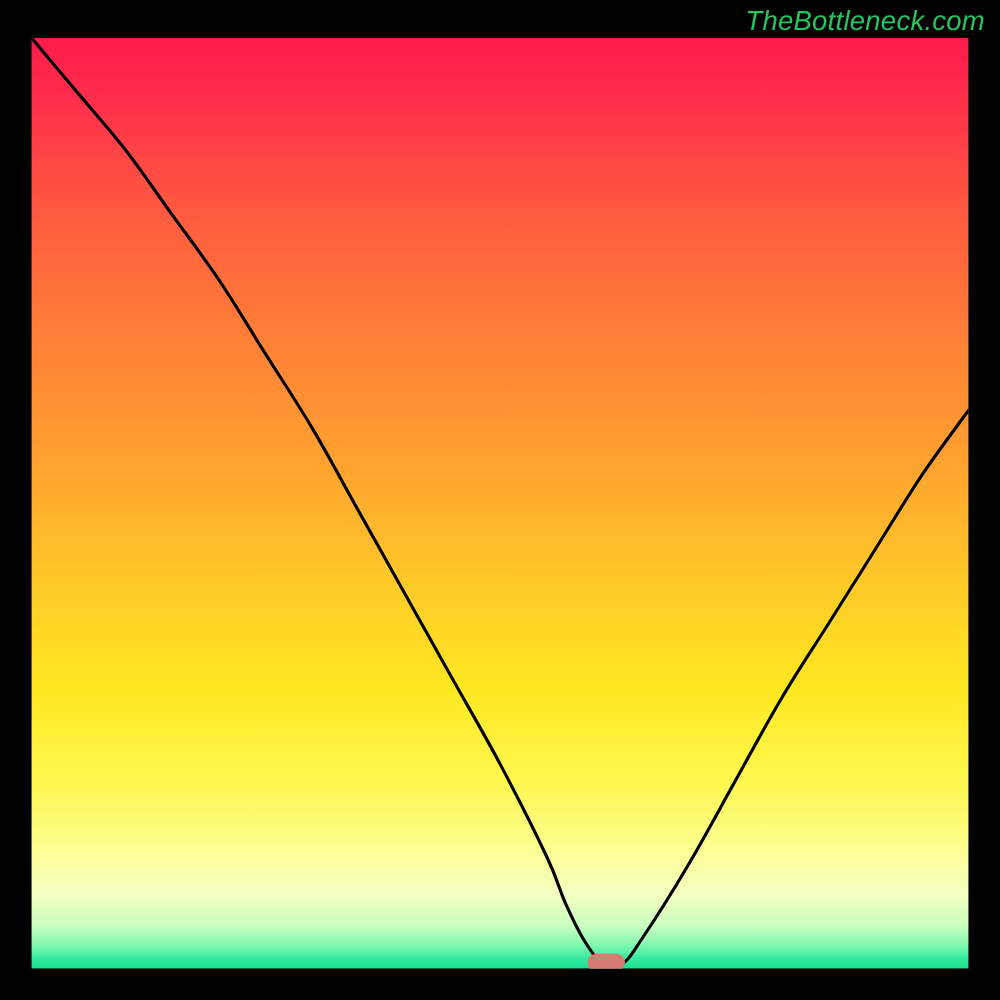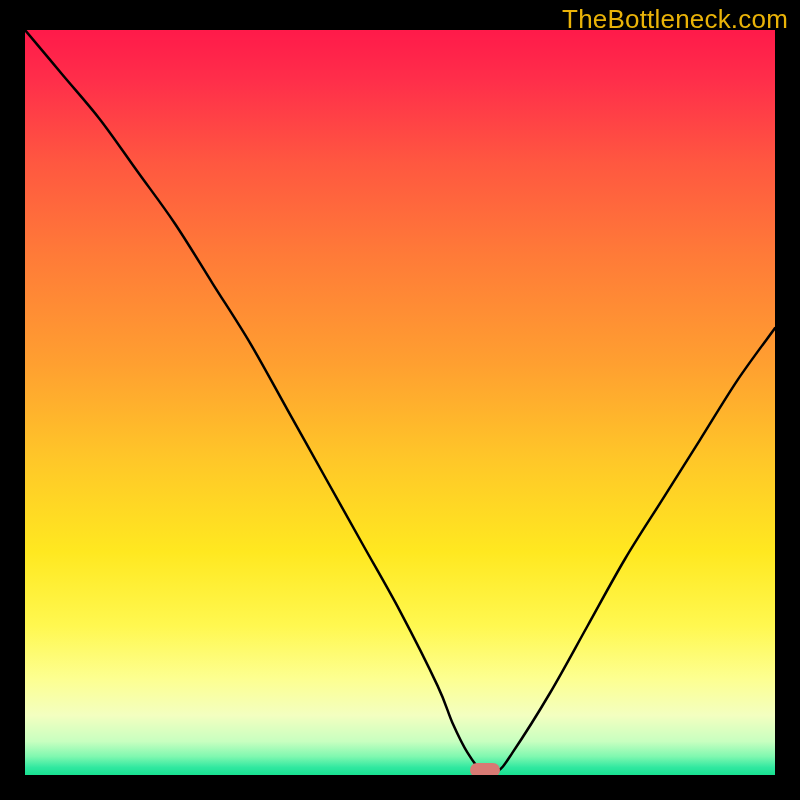--- a/index.html
+++ b/index.html
@@ -14,25 +14,26 @@
   .frame {
     position: relative;
     width: 800px;
     height: 800px;
     background: #000;
   }
   .watermark {
     position: absolute;
     top: 4px;
     right: 12px;
-    color: #eab308;
-    font-size: 26px;
+    color: #22c55e;
+    font-size: 22px;
     font-weight: 500;
     letter-spacing: 0.2px;
     z-index: 10;
+    font-style: italic;
   }
   .plot-area {
     position: absolute;
     left: 25px;
     top: 30px;
     width: 750px;
     height: 745px;
     overflow: hidden;
   }
   .gradient {

